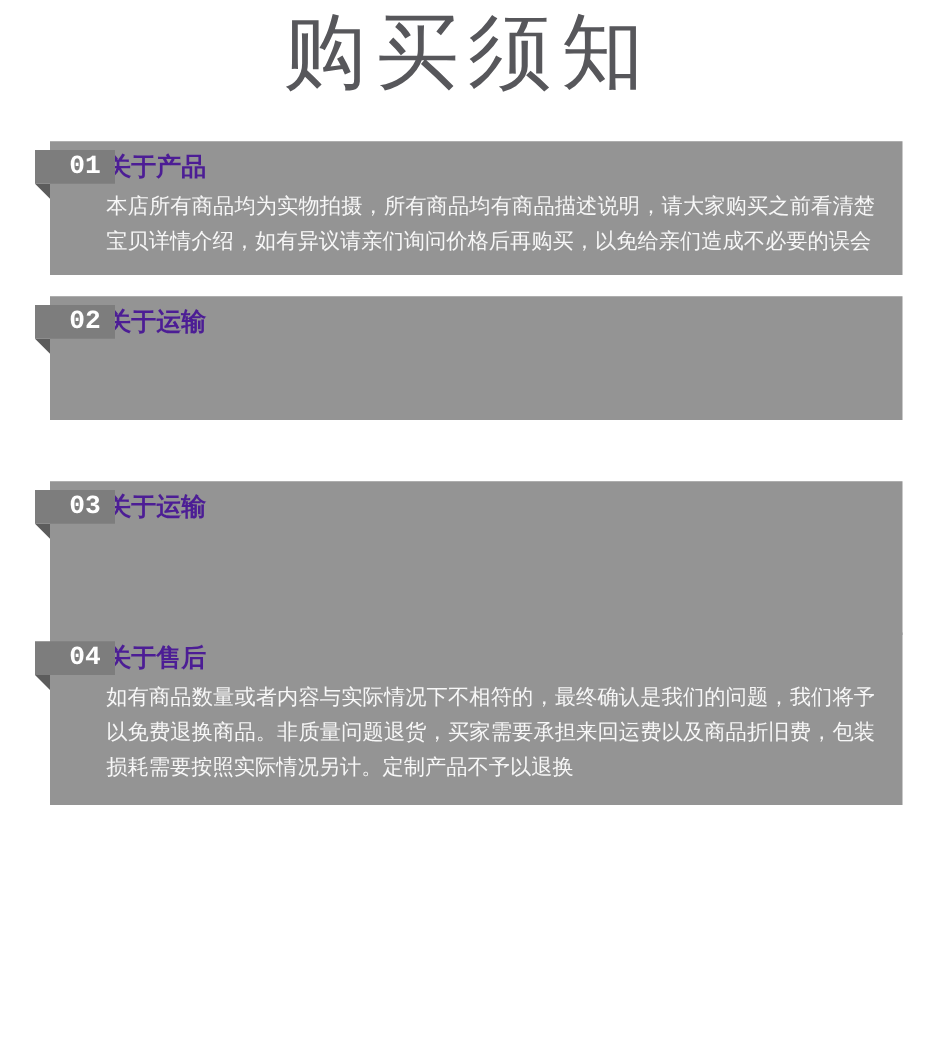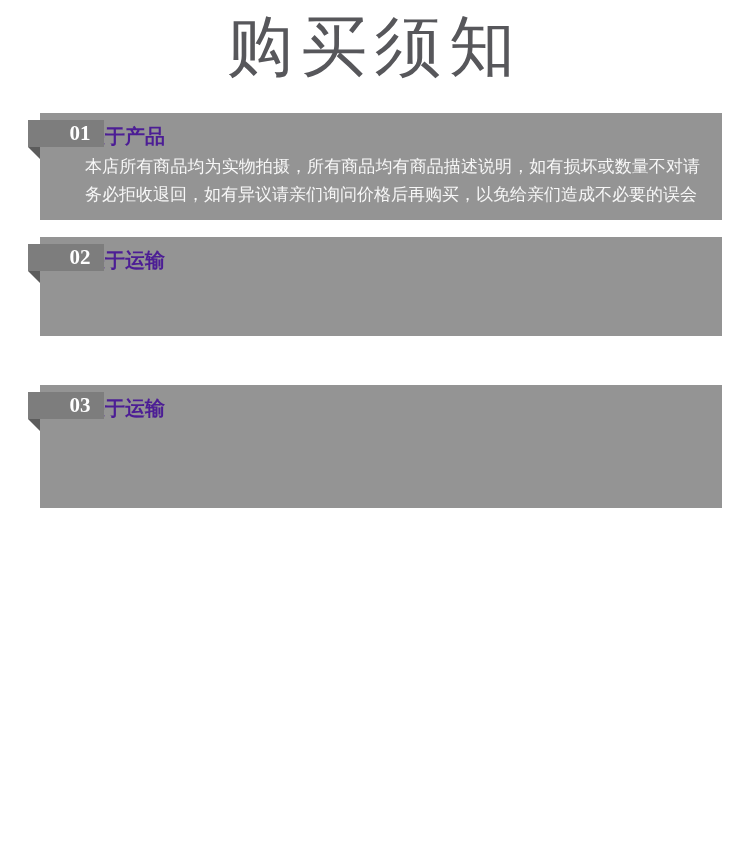--- a/index.html
+++ b/index.html
@@ -9,21 +9,21 @@
     --fold: #5c5c5c;
     --block-text: #ffffff;
     --body-text: #f7f7f7;
   }
   html, body { margin: 0; padding: 0; background: #ffffff; }
   .page {
     position: relative;
     width: 750px;
     height: 849px;
     background: #ffffff;
-    font-family: Liberation Serif, serif;
+    font-family: Liberation Mono, monospace;
     overflow: hidden;
     margin: 0 auto;
   }
   .page-title {
     position: absolute;
     top: 6px;
     left: 0;
     width: 100%;
     margin: 0;
     text-align: center;
@@ -52,21 +52,21 @@
     left: -12px;
     top: 7px;
     width: 48px;
     height: 27px;
     background: var(--badge-bg);
     color: #ffffff;
     font-size: 21px;
     font-weight: bold;
     line-height: 27px;
     text-align: center;
-    padding-left: 28px;
+    padding-left: 16px;
     box-sizing: content-box;
   }
   .num-badge .num { display: inline-block; width: 32px; text-align: center; }
   .ribbon-fold {
     position: absolute;
     left: -12px;
     top: 34px;
     width: 0;
     height: 0;
     border-top: 12px solid var(--fold);
@@ -94,33 +94,41 @@
 <div class="page">
 
   <h1 class="page-title">购买须知</h1>
 
   <div class="section section-1">
     <div class="num-badge">
       <span class="num">01</span>
     </div>
     <div class="ribbon-fold"></div>
     <h2 class="section-title">关于产品</h2>
-    <p class="section-body">本店所有商品均为实物拍摄，所有商品均有商品描述说明，如有损坏或数量不对请务必拒收退回，如有异议请亲们询问价格后再购买，以免给亲们造成不必要的误会</p>
+    <p class="section-body">本店所有商品均为实物拍摄，所有商品均有商品描述说明，请大家购买之前看清楚宝贝详情介绍，如有异议请亲们询问价格后再购买，以免给亲们造成不必要的误会</p>
   </div>
 
   <div class="section section-2">
     <div class="num-badge">
       <span class="num">02</span>
     </div>
     <div class="ribbon-fold"></div>
     <h2 class="section-title">关于运输</h2>
   </div>
 
   <div class="section section-3">
     <div class="num-badge">
       <span class="num">03</span>
     </div>
     <div class="ribbon-fold"></div>
     <h2 class="section-title">关于运输</h2>
   </div>
 
+  <div class="section section-4">
+    <div class="num-badge">
+      <span class="num">04</span>
+    </div>
+    <div class="ribbon-fold"></div>
+    <h2 class="section-title">关于售后</h2>
+    <p class="section-body">如有商品数量或者内容与实际情况下不相符的，最终确认是我们的问题，我们将予以免费退换商品。非质量问题退货，买家需要承担来回运费以及商品折旧费，包装损耗需要按照实际情况另计。定制产品不予以退换</p>
+  </div>
 
 </div>
 
 </body></html>

